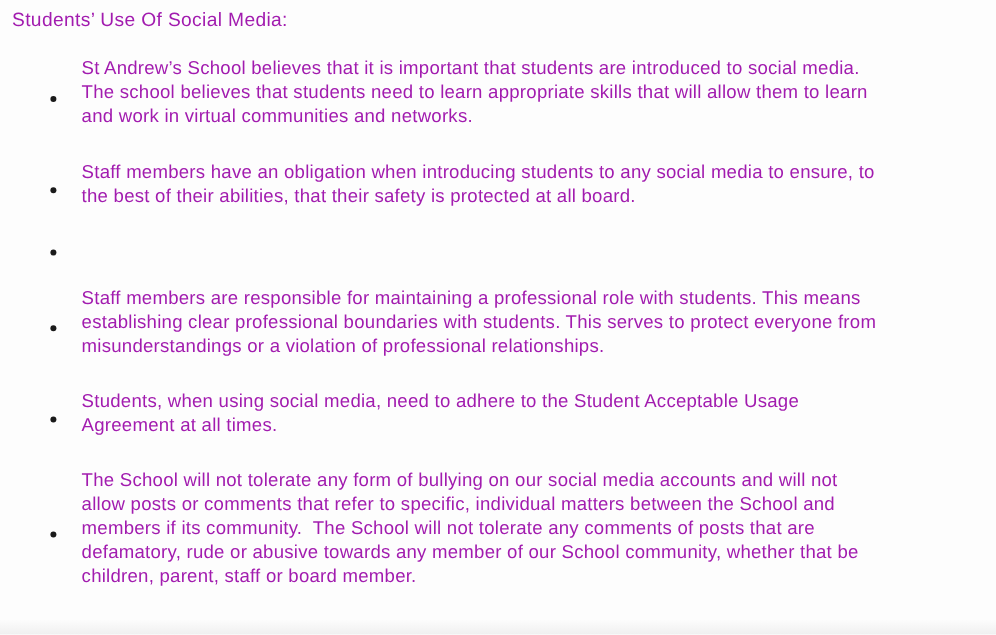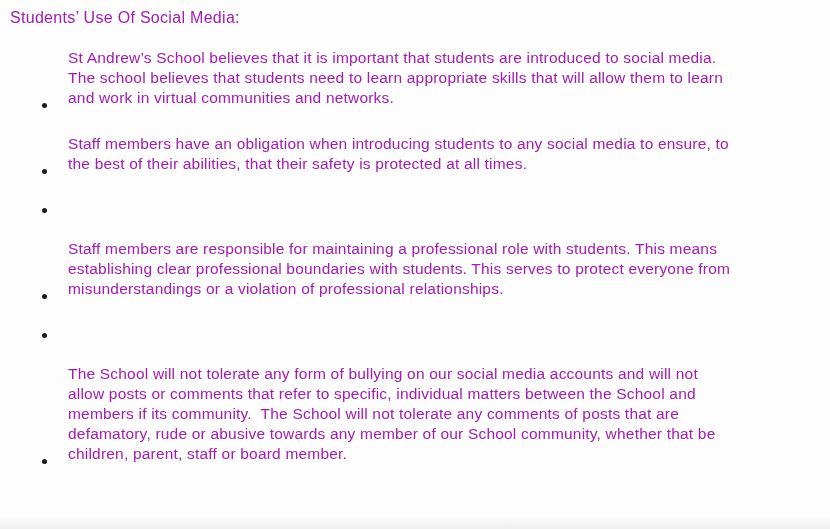--- a/index.html
+++ b/index.html
@@ -22,21 +22,21 @@
     font-size: 16px;
     line-height: 20px;
     letter-spacing: 0.3px;
     white-space: pre-wrap;
   }
   .bullet-list {
     margin-top: 20px;
   }
   .bullet-item {
     display: flex;
-    align-items: flex-end;
+    align-items: center;
     padding-left: 42px;
     padding-right: 12px;
     margin-bottom: 26px;
   }
   .bullet-dot {
     flex: 0 0 auto;
     width: 5px;
     height: 5px;
     border-radius: 50%;
     background: #1a1a1a;
@@ -69,36 +69,38 @@
     <div class="bullet-item">
       <span class="bullet-dot"></span>
       <span class="bullet-text">St Andrew’s School believes that it is important that students are introduced to social media.
 The school believes that students need to learn appropriate skills that will allow them to learn
 and work in virtual communities and networks.</span>
     </div>
 
     <div class="bullet-item">
       <span class="bullet-dot"></span>
       <span class="bullet-text">Staff members have an obligation when introducing students to any social media to ensure, to
-the best of their abilities, that their safety is protected at all times.</span>
+the best of their abilities, that their safety is protected at all board.</span>
     </div>
 
     <div class="bullet-item">
       <span class="bullet-dot"></span>
     </div>
 
     <div class="bullet-item">
       <span class="bullet-dot"></span>
       <span class="bullet-text">Staff members are responsible for maintaining a professional role with students. This means
 establishing clear professional boundaries with students. This serves to protect everyone from
 misunderstandings or a violation of professional relationships.</span>
     </div>
 
     <div class="bullet-item">
       <span class="bullet-dot"></span>
+      <span class="bullet-text">Students, when using social media, need to adhere to the Student Acceptable Usage
+Agreement at all times.</span>
     </div>
 
     <div class="bullet-item">
       <span class="bullet-dot"></span>
       <span class="bullet-text">The School will not tolerate any form of bullying on our social media accounts and will not
 allow posts or comments that refer to specific, individual matters between the School and
 members if its community.  The School will not tolerate any comments of posts that are
 defamatory, rude or abusive towards any member of our School community, whether that be
 children, parent, staff or board member.</span>
     </div>

